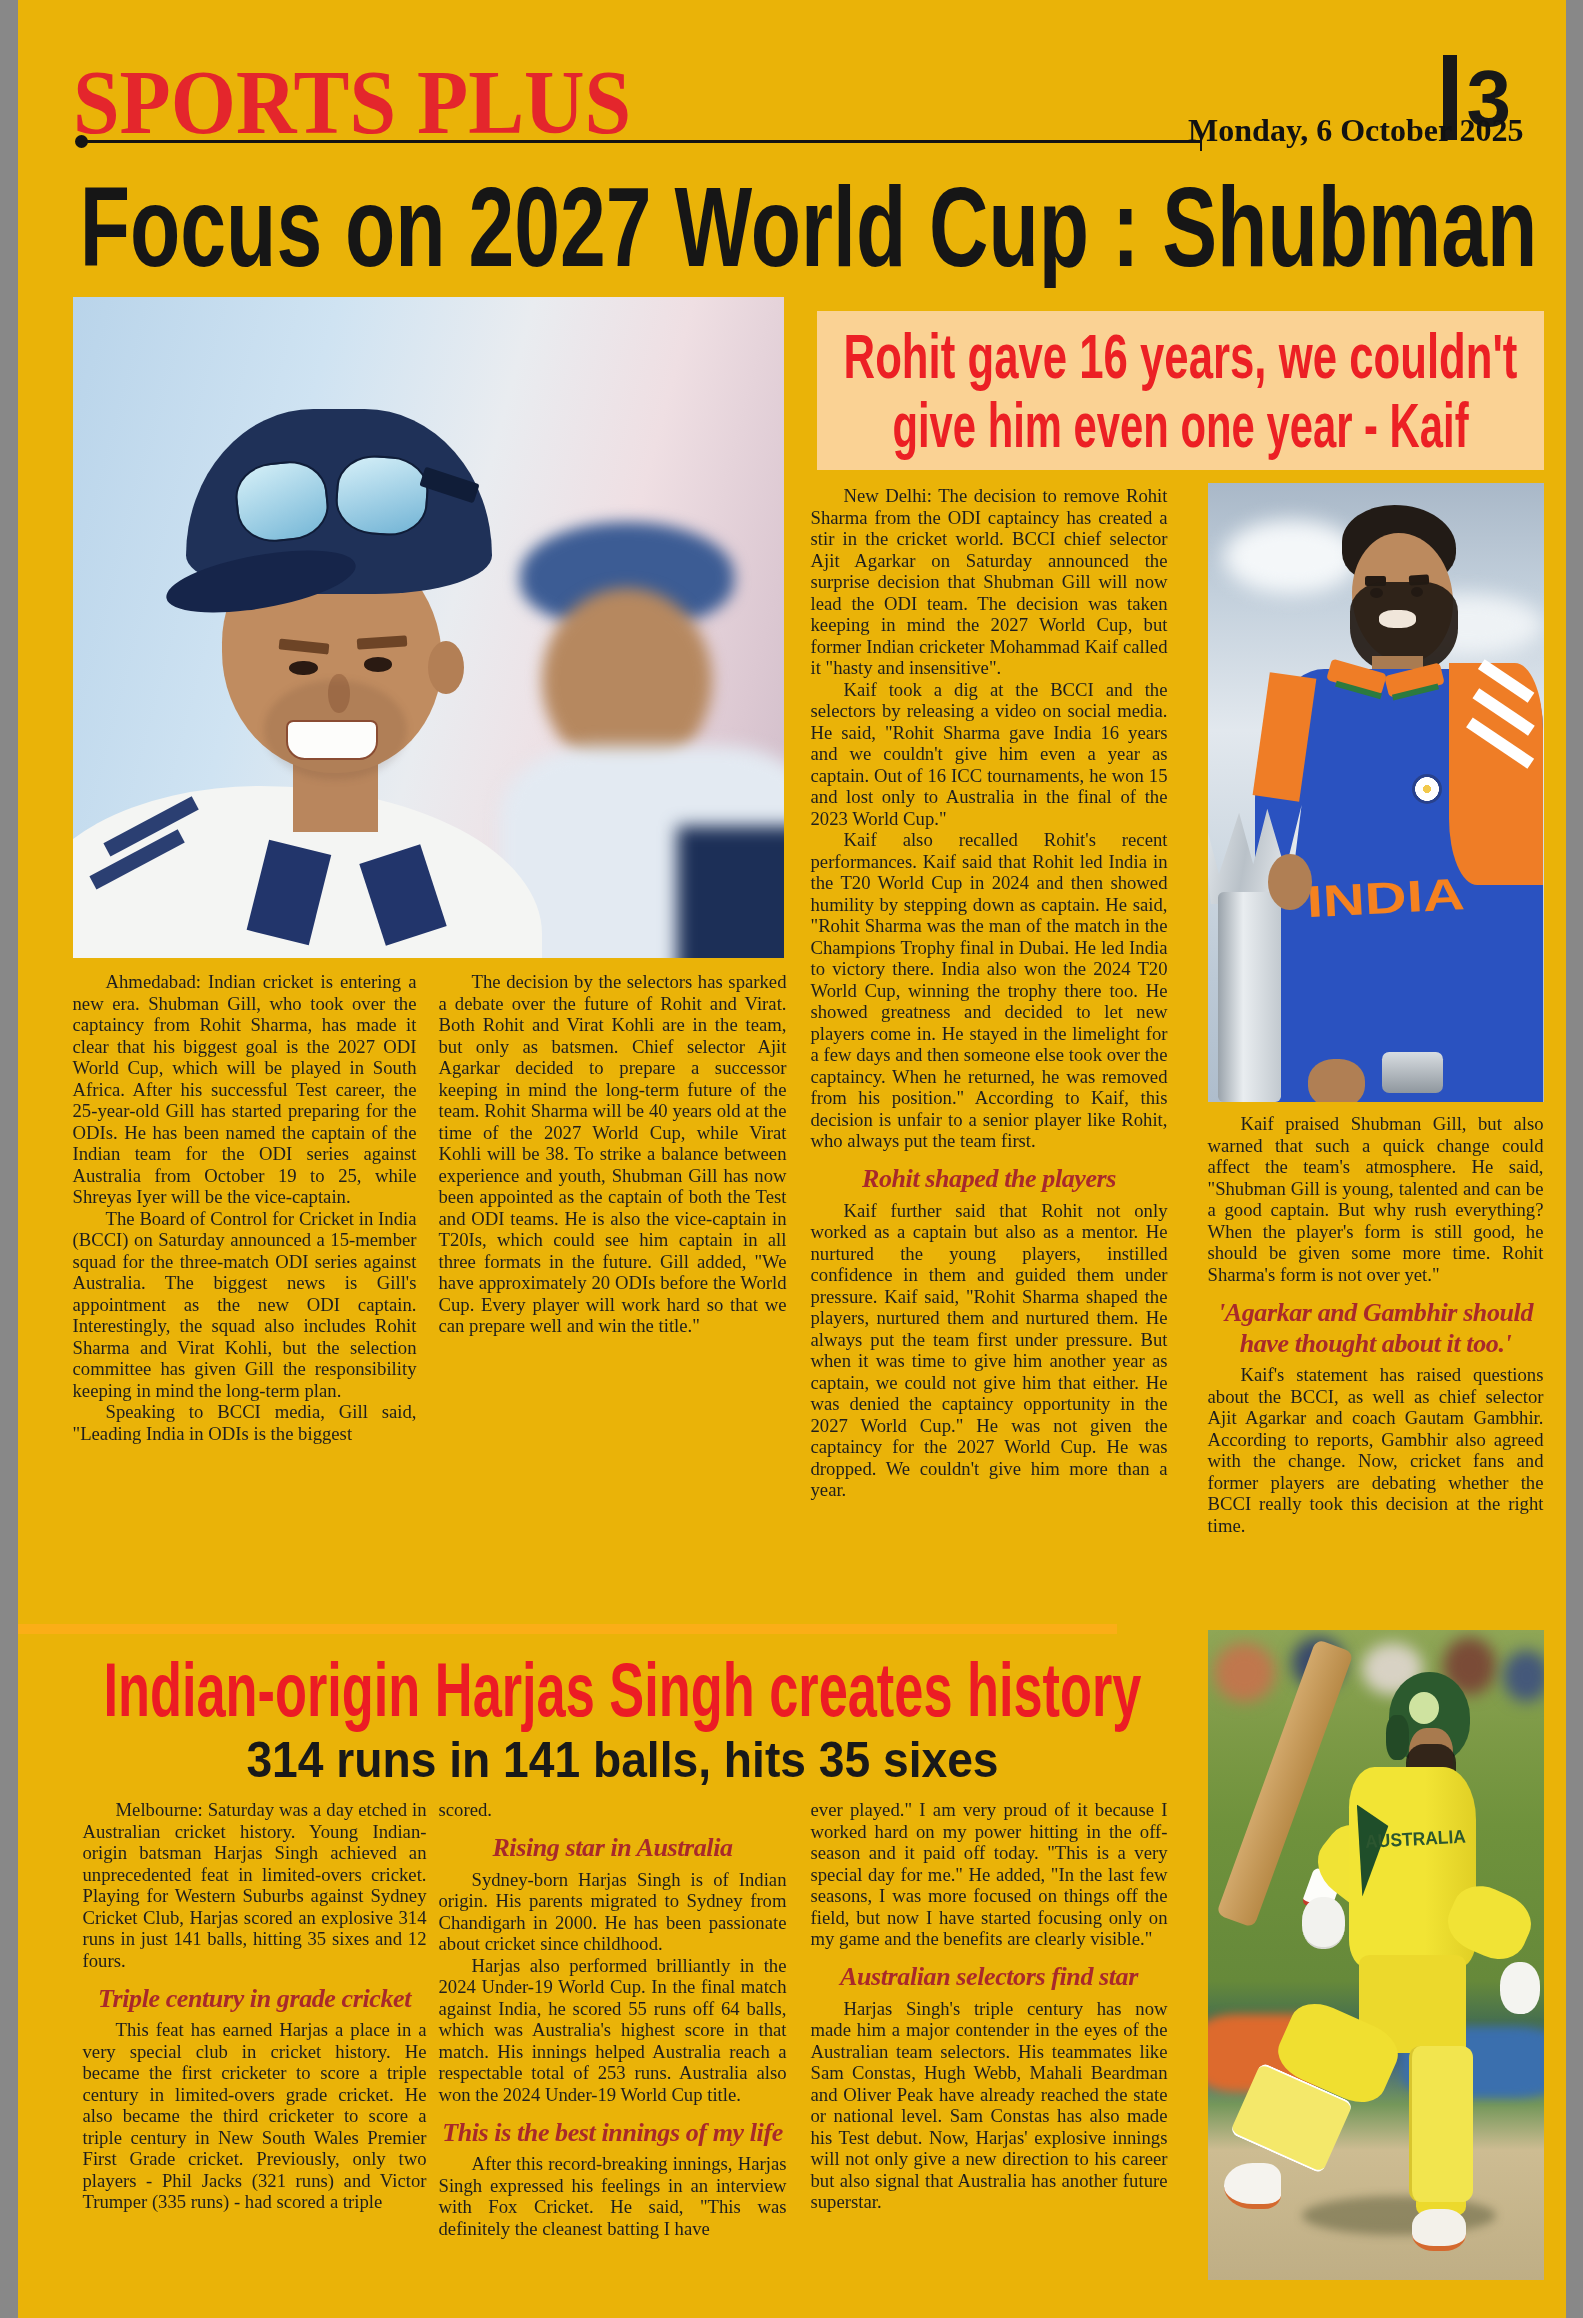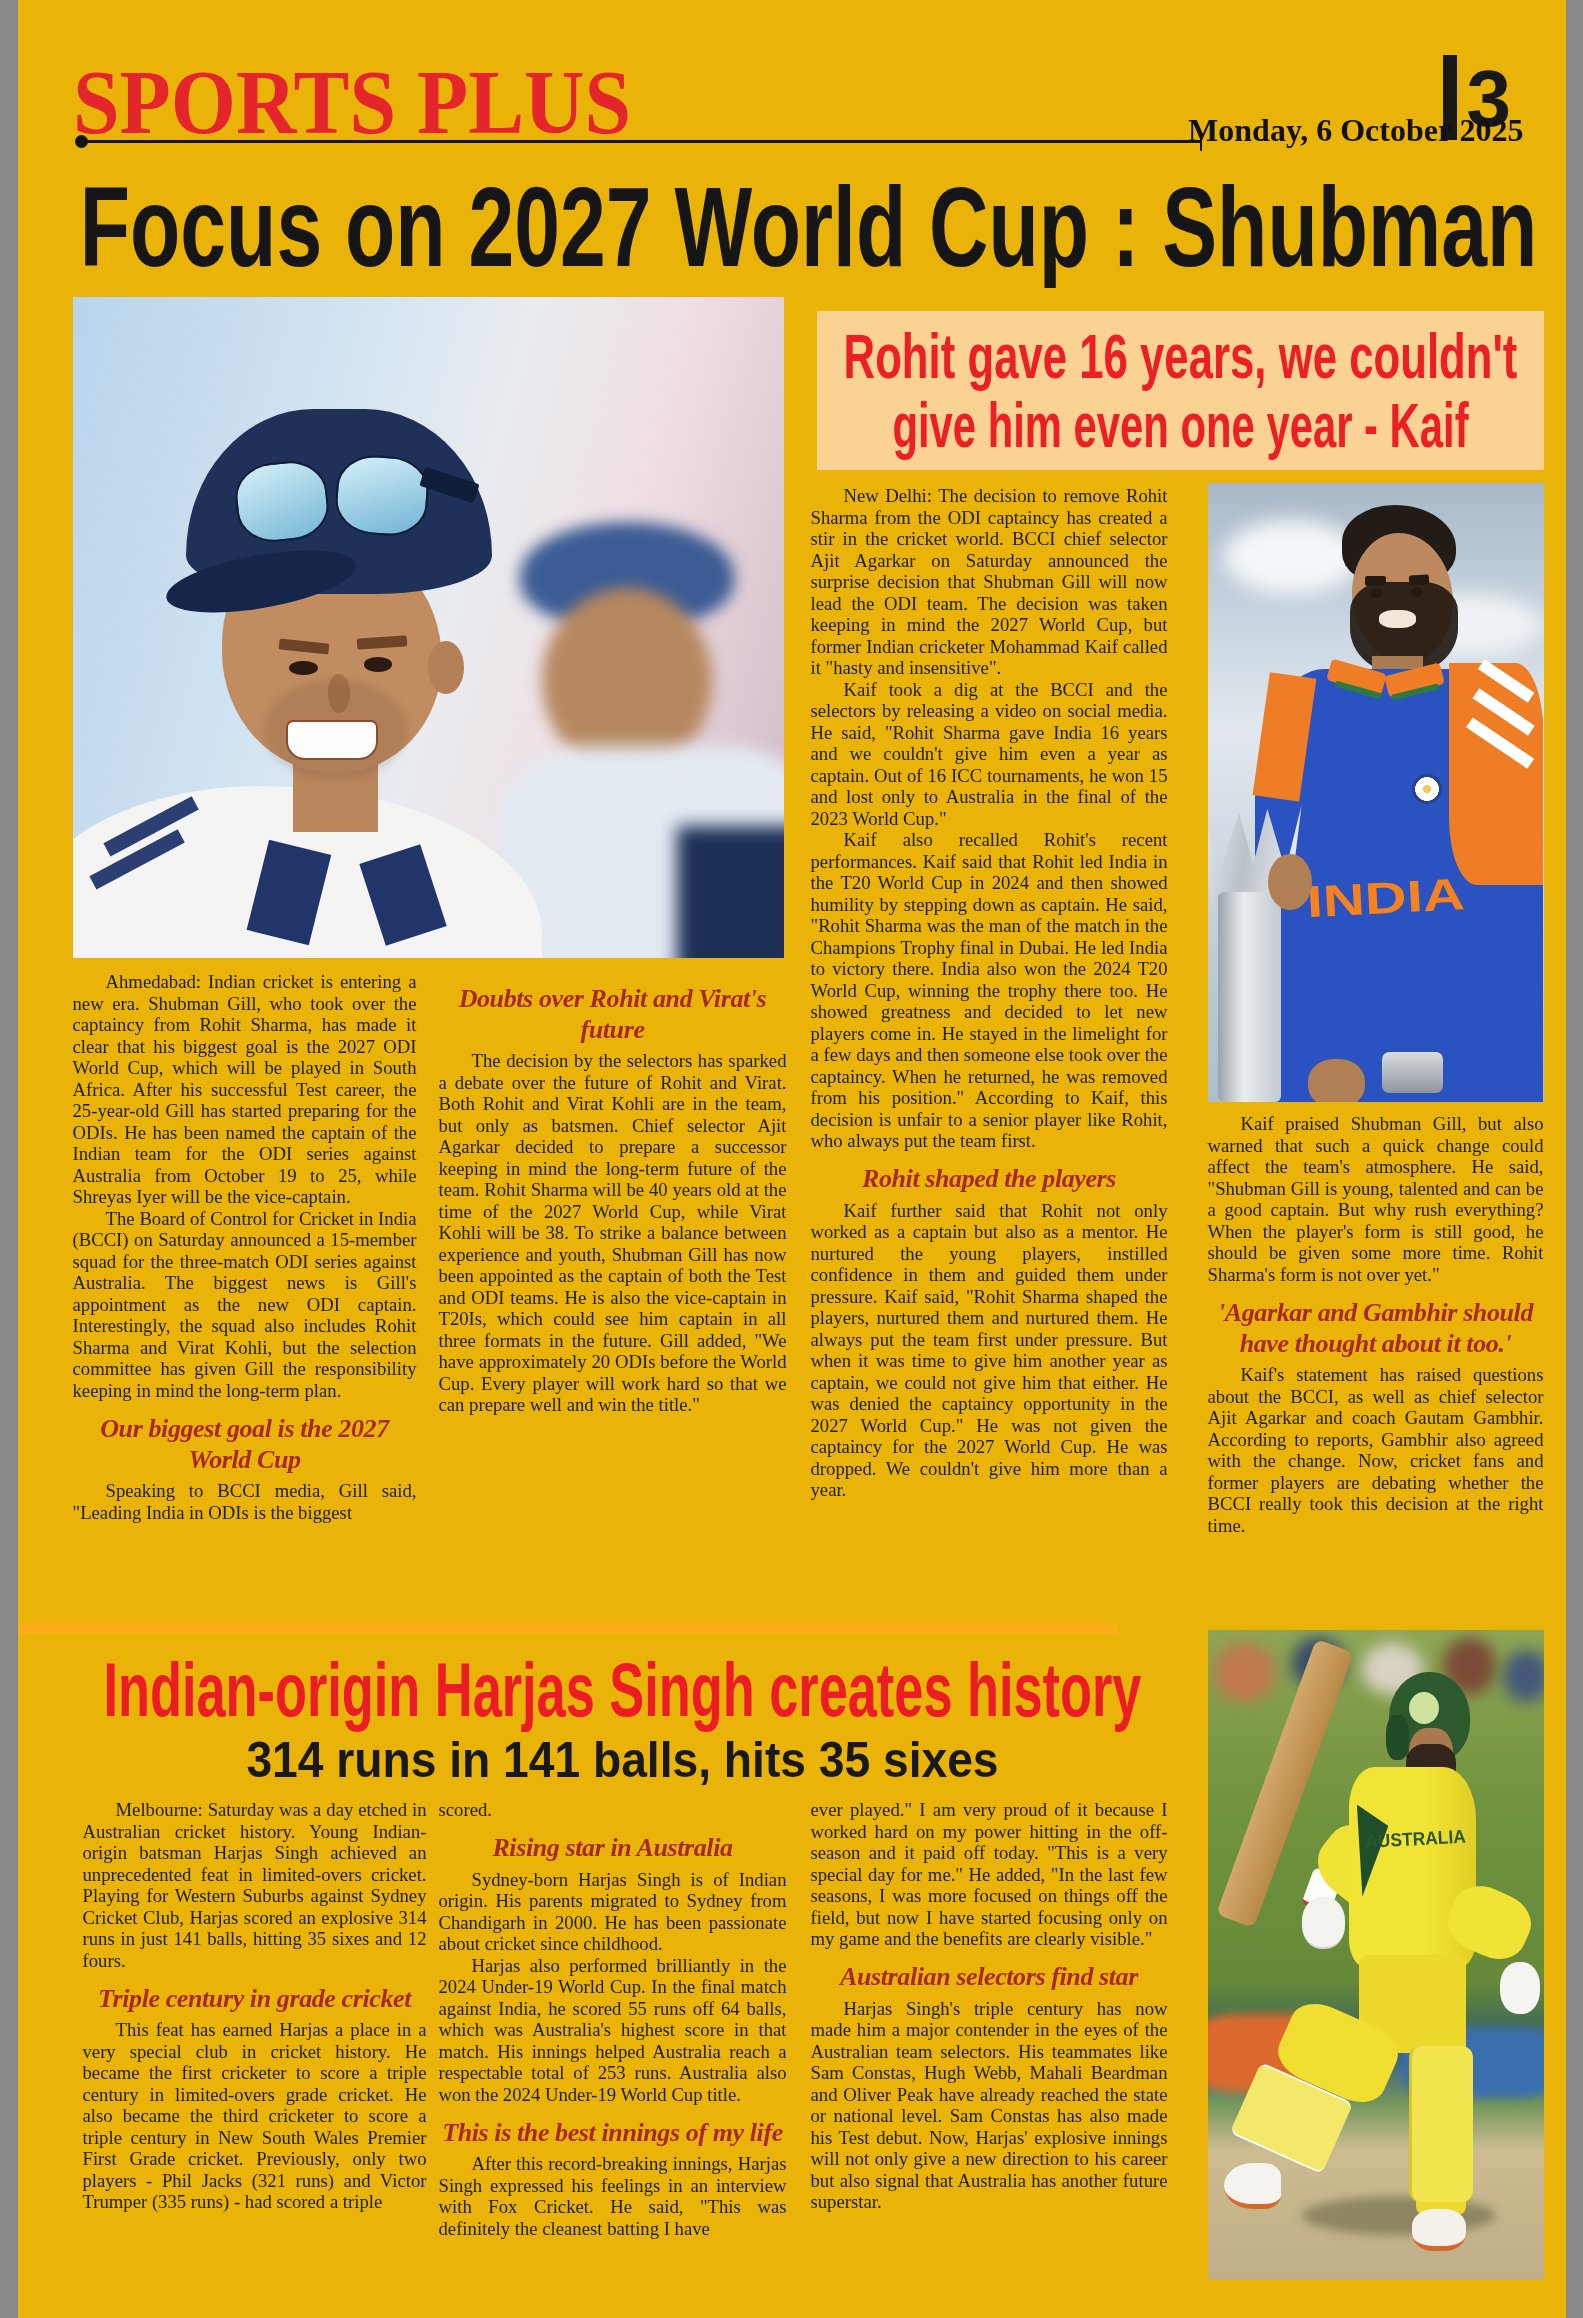--- a/index.html
+++ b/index.html
@@ -118,26 +118,24 @@
     <div class="s" style="left:-2%;top:52%;width:30%;height:16%;background:linear-gradient(100deg,#e8ecef,#b9c1c8 45%,#f4f6f8);clip-path:polygon(0 0,18% 70%,38% 8%,52% 60%,66% 4%,84% 66%,100% 0,88% 100%,10% 100%)"></div>
     <div class="s" style="left:3%;top:66%;width:19%;height:34%;background:linear-gradient(90deg,#9aa3ab,#e9edf0 40%,#c2c9cf);border-radius:5.7px"></div>
     <div class="s" style="left:18%;top:60%;width:13%;height:9%;background:#b07f54;border-radius:50%"></div>
     <div class="s" style="left:30%;top:93%;width:17%;height:8%;background:#b07f54;border-radius:45%"></div>
     <div class="s" style="left:52%;top:92%;width:18%;height:6.5%;background:linear-gradient(#d8dde1,#8f979e);border-radius:7.2px"></div>
   </div>
 
   <section class="col" style="left:55px;top:971px;width:344px">
     <p class="body ind">Ahmedabad: Indian cricket is entering a new era. Shubman Gill, who took over the captaincy from Rohit Sharma, has made it clear that his biggest goal is the 2027 ODI World Cup, which will be played in South Africa. After his successful Test career, the 25-year-old Gill has started preparing for the ODIs. He has been named the captain of the Indian team for the ODI series against Australia from October 19 to 25, while Shreyas Iyer will be the vice-captain.</p>
     <p class="body ind">The Board of Control for Cricket in India (BCCI) on Saturday announced a 15-member squad for the three-match ODI series against Australia. The biggest news is Gill's appointment as the new ODI captain. Interestingly, the squad also includes Rohit Sharma and Virat Kohli, but the selection committee has given Gill the responsibility keeping in mind the long-term plan.</p>
-    <h3 class="subhead">Our biggest goal is the 2027 World Cup</h3>
     <p class="body ind">Speaking to BCCI media, Gill said, "Leading India in ODIs is the biggest</p>
   </section>
 
   <section class="col" style="left:421px;top:971px;width:348px">
-    <h3 class="subhead">Doubts over Rohit and Virat's future</h3>
     <p class="body ind">The decision by the selectors has sparked a debate over the future of Rohit and Virat. Both Rohit and Virat Kohli are in the team, but only as batsmen. Chief selector Ajit Agarkar decided to prepare a successor keeping in mind the long-term future of the team. Rohit Sharma will be 40 years old at the time of the 2027 World Cup, while Virat Kohli will be 38. To strike a balance between experience and youth, Shubman Gill has now been appointed as the captain of both the Test and ODI teams. He is also the vice-captain in T20Is, which could see him captain in all three formats in the future. Gill added, "We have approximately 20 ODIs before the World Cup. Every player will work hard so that we can prepare well and win the title."</p>
   </section>
 
   <section class="col" style="left:793px;top:485px;width:357px">
     <p class="body ind">New Delhi: The decision to remove Rohit Sharma from the ODI captaincy has created a stir in the cricket world. BCCI chief selector Ajit Agarkar on Saturday announced the surprise decision that Shubman Gill will now lead the ODI team. The decision was taken keeping in mind the 2027 World Cup, but former Indian cricketer Mohammad Kaif called it "hasty and insensitive".</p>
     <p class="body ind">Kaif took a dig at the BCCI and the selectors by releasing a video on social media. He said, "Rohit Sharma gave India 16 years and we couldn't give him even a year as captain. Out of 16 ICC tournaments, he won 15 and lost only to Australia in the final of the 2023 World Cup."</p>
     <p class="body ind">Kaif also recalled Rohit's recent performances. Kaif said that Rohit led India in the T20 World Cup in 2024 and then showed humility by stepping down as captain. He said, "Rohit Sharma was the man of the match in the Champions Trophy final in Dubai. He led India to victory there. India also won the 2024 T20 World Cup, winning the trophy there too. He showed greatness and decided to let new players come in. He stayed in the limelight for a few days and then someone else took over the captaincy. When he returned, he was removed from his position." According to Kaif, this decision is unfair to a senior player like Rohit, who always put the team first.</p>
     <h3 class="subhead">Rohit shaped the players</h3>
     <p class="body ind">Kaif further said that Rohit not only worked as a captain but also as a mentor. He nurtured the young players, instilled confidence in them and guided them under pressure. Kaif said, "Rohit Sharma shaped the players, nurtured them and nurtured them. He always put the team first under pressure. But when it was time to give him another year as captain, we could not give him that either. He was denied the captaincy opportunity in the 2027 World Cup." He was not given the captaincy for the 2027 World Cup. He was dropped. We couldn't give him more than a year.</p>
   </section>

